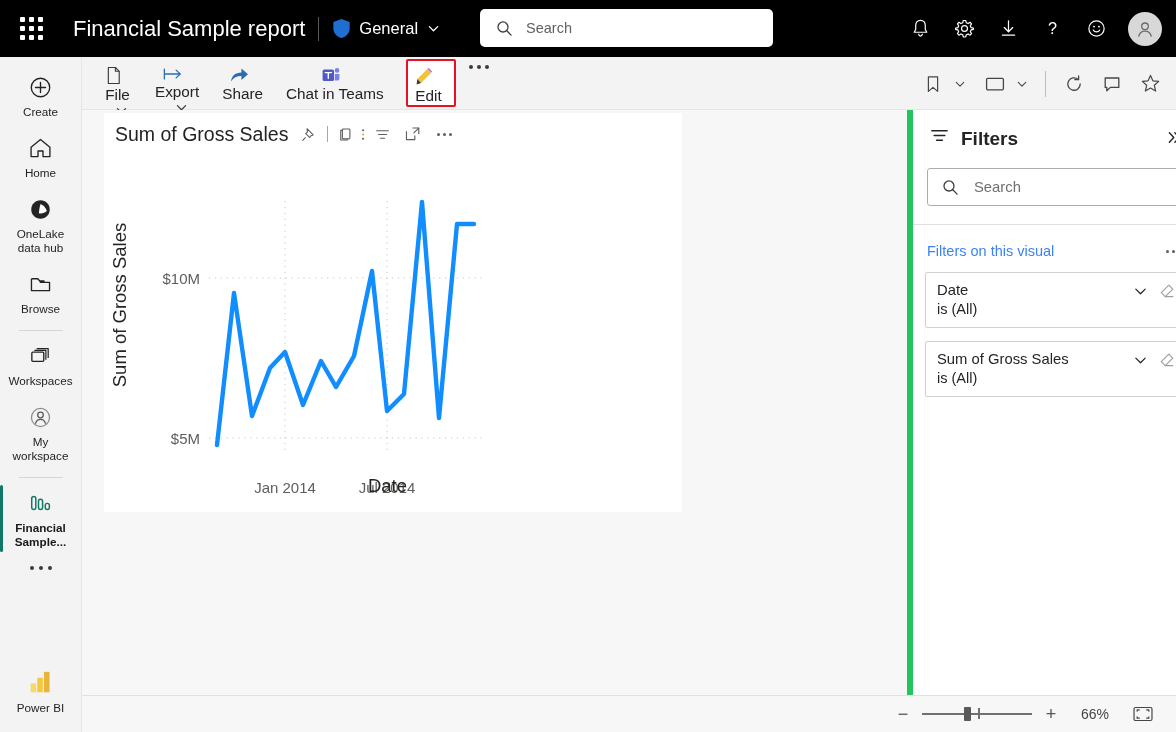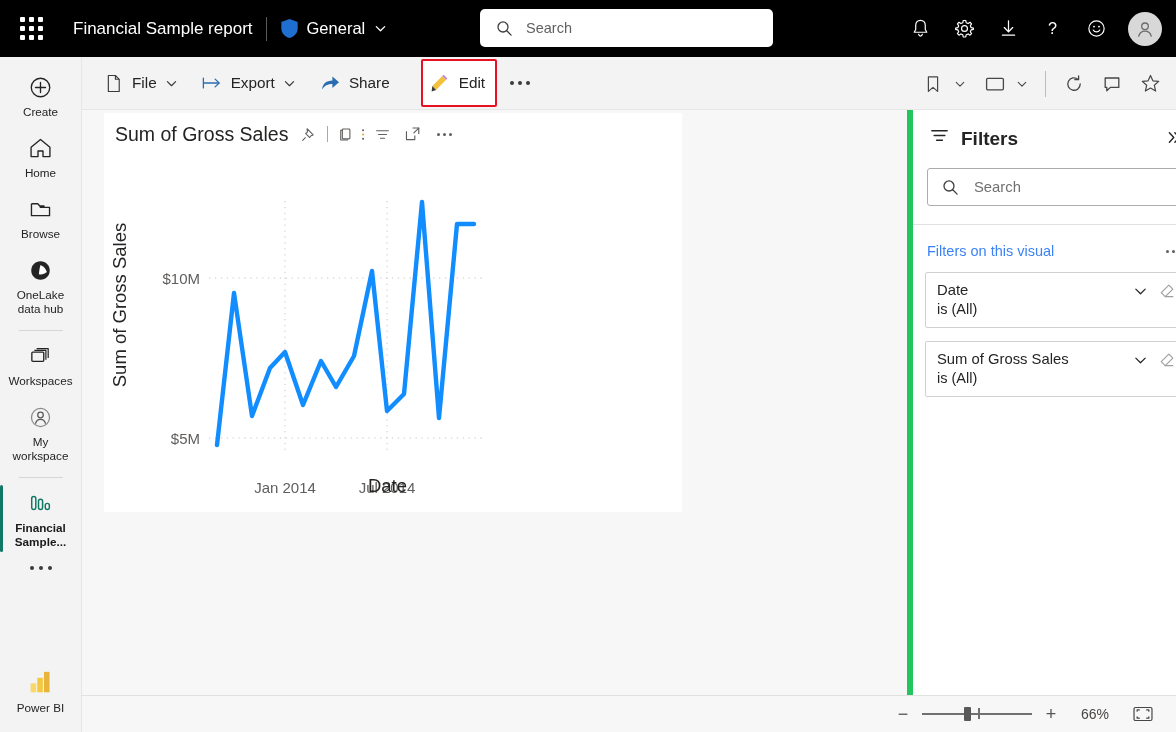--- a/index.html
+++ b/index.html
@@ -18,21 +18,21 @@
   }
   .waffle {
     width: 34px; height: 34px; margin-left: 14px;
     display: grid; grid-template-columns: repeat(3, 5px);
     grid-template-rows: repeat(3, 5px); gap: 4px;
     align-content: center; justify-content: center;
     cursor: pointer; border-radius: 3px;
   }
   .waffle i { width: 5px; height: 5px; background: #ffffff; border-radius: 1px; display: block; }
   .app-title {
-    color: #ffffff; font-size: 17px; margin-left: 25px; white-space: nowrap;
+    color: #ffffff; font-size: 22px; margin-left: 25px; white-space: nowrap;
   }
   .title-sep {
     width: 1px; height: 24px; background: #5a5a5a; margin: 0 13px;
   }
   .wsgroup { display: flex; align-items: center; cursor: pointer; }
   .shield { width: 19px; height: 21px; margin-right: 8px; flex: none; }
   .ws-name { color: #ffffff; font-size: 16.5px; }
   .chev-white { margin-left: 9px; width: 13px; height: 13px; }
 
   .searchbox {
@@ -88,21 +88,21 @@
   .rail-bottom { margin-top: auto; margin-bottom: 10px; }
 
   
   .toolbar {
     position: absolute; top: 57px; left: 82px; width: 1094px; height: 53px;
     background: #f3f3f3; border-bottom: 1px solid #e6e6e6;
     display: flex; align-items: center; padding-left: 14px;
   }
   .tb-btn {
     display: flex; align-items: center; height: 36px; padding: 0 7px;
-    cursor: pointer; border-radius: 4px; white-space: nowrap;
+    cursor: pointer; border-radius: 4px; white-space: nowrap; flex-direction: column;
   }
   .tb-btn .tb-ic { display: flex; align-items: center; justify-content: center; margin-right: 8px; }
   .tb-label { font-size: 15.3px; color: #242424; }
   .tb-chev { margin-left: 8px; display: flex; align-items: center; }
   .tb-gap { width: 9px; }
   .edit-wrap {
     position: relative; display: flex; align-items: flex-end;
     border: 2.5px solid #e81123; border-radius: 2px; padding: 4px 10px 4px 6px;
     margin-left: 6px; background: #ffffff;
   }
@@ -293,35 +293,35 @@
         <svg width="25" height="25" viewBox="0 0 26 26">
           <path d="M3.2 11.6 L13 3.6 L22.8 11.6 V21.4 H15.6 V15.6 H10.4 V21.4 H3.2 Z" stroke="#242424" stroke-width="1.4" fill="none" stroke-linejoin="round"></path>
         </svg>
       </span>
       <span class="rail-label">Home</span>
     </div>
 
     <div class="rail-item">
       <span class="ri-ic">
         <svg width="25" height="25" viewBox="0 0 26 26">
-          <path d="M3.6 7 H10.2 L12.2 9.4 H16.6 V10.8 M3.6 7 V19.4 H22.4 V10.8 H12.2" stroke="#242424" stroke-width="1.4" fill="none" stroke-linejoin="round"></path>
-        </svg>
-      </span>
-      <span class="rail-label">Browse</span>
-    </div>
-
-    <div class="rail-item">
-      <span class="ri-ic">
-        <svg width="25" height="25" viewBox="0 0 26 26">
           <path d="M13 3.4 C7.6 3.4 3.4 7.6 3.4 13 C3.4 18.4 7.6 22.6 13 22.6 C18.4 22.6 22.6 18.4 22.6 13 C22.6 7.6 18.4 3.4 13 3.4 Z" fill="#242424"></path>
           <path d="M13 7.2 C16.2 8.5 18.6 11.2 19.6 14.6 C17.2 16.8 14.2 17.6 11.3 16.9 C11.6 13.2 12.2 10 13 7.2 Z" fill="#ffffff"></path>
         </svg>
       </span>
       <span class="rail-label" style="white-space: pre-line;">OneLake
 data hub</span>
+    </div>
+
+    <div class="rail-item">
+      <span class="ri-ic">
+        <svg width="25" height="25" viewBox="0 0 26 26">
+          <path d="M3.6 7 H10.2 L12.2 9.4 H16.6 V10.8 M3.6 7 V19.4 H22.4 V10.8 H12.2" stroke="#242424" stroke-width="1.4" fill="none" stroke-linejoin="round"></path>
+        </svg>
+      </span>
+      <span class="rail-label">Browse</span>
     </div>
 
     <div class="rail-sep"></div>
 
     <div class="rail-item">
       <span class="ri-ic">
         <svg width="25" height="25" viewBox="0 0 26 26">
           <rect x="4" y="8.4" width="12.4" height="9.6" rx="1" stroke="#242424" stroke-width="1.4" fill="none"></rect>
           <path d="M6.6 6.6 H18.6 V16.4 M9 4.8 H21 V14.6" stroke="#242424" stroke-width="1.25" fill="none" stroke-linejoin="round"></path>
         </svg>
@@ -413,20 +413,31 @@
       <span class="tb-ic">
         <svg width="22" height="20" viewBox="0 0 22 20">
           <path d="M3 16.6 C3.6 10.4 7.6 7.6 13.4 7.4 V3.4 L20 9.2 L13.4 15 V11 C8.8 11 5.6 12.6 3 16.6 Z" fill="#2b6cb0"></path>
         </svg>
       </span>
       <span class="tb-label">Share</span>
     </div>
 
     <div class="tb-gap"></div>
 
+    <div class="tb-btn">
+      <span class="tb-ic">
+        <svg width="22" height="20" viewBox="0 0 22 20">
+          <rect x="2.6" y="4.6" width="11.4" height="11.4" rx="1.6" fill="#5059c9"></rect>
+          <path d="M5.2 7.6 H11.4 M8.3 7.6 V13.2" stroke="#ffffff" stroke-width="1.4" stroke-linecap="round"></path>
+          <circle cx="17" cy="5.4" r="2.3" fill="#7b83eb"></circle>
+          <path d="M14.8 9 H19.4 V13.2 C19.4 14.6 18.4 15.6 17.1 15.6 H14.8 Z" fill="#7b83eb"></path>
+        </svg>
+      </span>
+      <span class="tb-label">Chat in Teams</span>
+    </div>
 
     <div class="tb-gap"></div>
 
 
     <div class="edit-wrap">
       <div class="tb-btn" style="padding:0;">
         <span class="tb-ic">
           <svg width="22" height="22" viewBox="0 0 22 22">
             <path d="M14.6 2.8 L18.4 6.6 L16.9 8.1 L13.1 4.3 Z" fill="#c084d8"></path>
             <path d="M13.1 4.3 L16.9 8.1 L7.1 17.9 L3.3 14.1 Z" fill="#f3c13a"></path>

